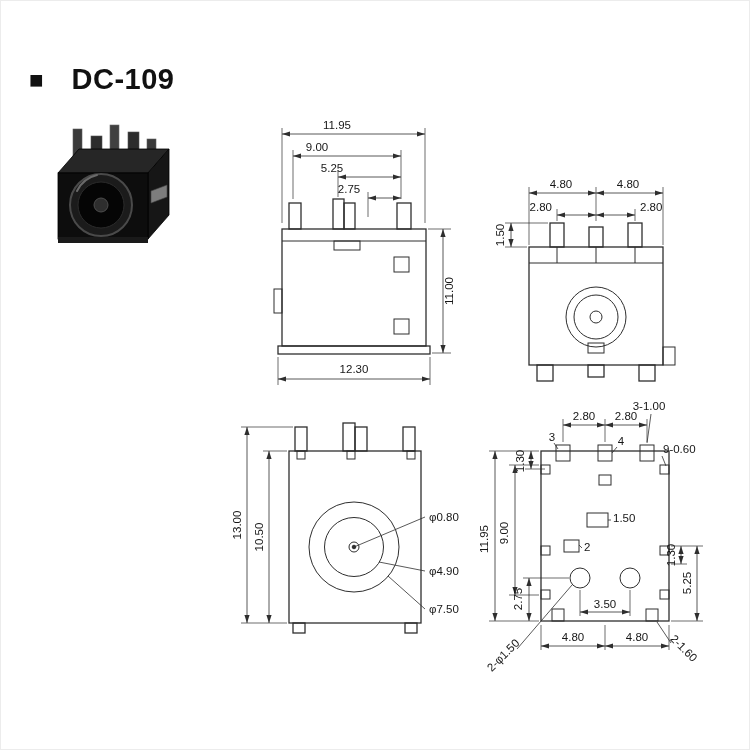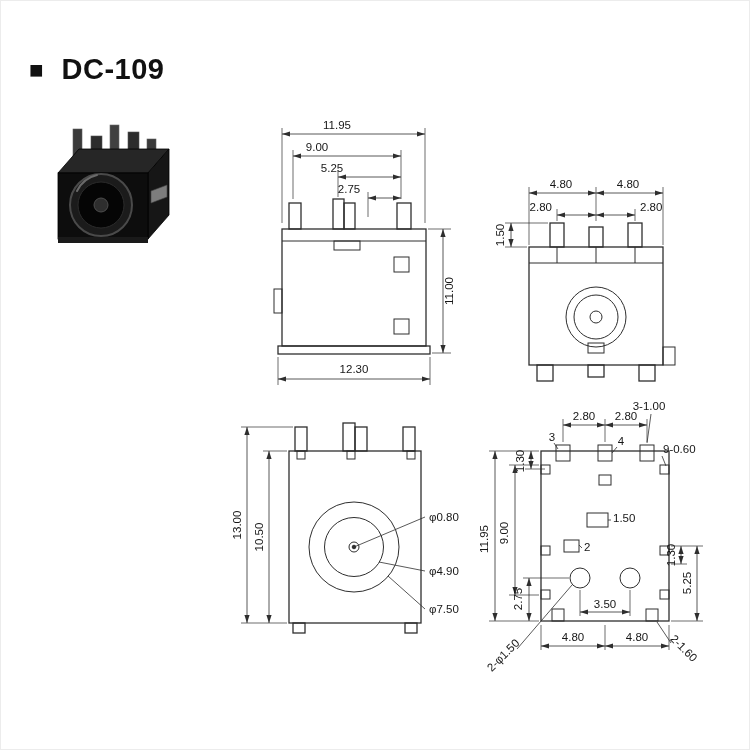--- a/index.html
+++ b/index.html
@@ -3,21 +3,21 @@
 <meta charset="utf-8">
 <style>
   html,body { margin:0; padding:0; background:#fff; }
   .page {
     position:relative; width:750px; height:750px; background:#ffffff;
     font-family:"Liberation Sans", sans-serif; overflow:hidden;
     box-sizing:border-box; border:1px solid #ececec;
   }
   .title-row { position:absolute; top:46px; left:28px; display:flex; align-items:center; gap:12px; }
   .bullet { font-size:24px; line-height:1; color:#111; }
-  .title  { margin:6px; font-size:29px; font-weight:bold; color:#111; letter-spacing:0.5px; }
+  .title  { margin:16px; font-size:29px; font-weight:bold; color:#111; letter-spacing:0.5px; }
   svg.canvas { position:absolute; left:0; top:0; }
   .ol  { fill:none; stroke:#2e2e2e; stroke-width:1.3; }
   .th  { fill:none; stroke:#2e2e2e; stroke-width:1; }
   .ext line, line.ext { stroke:#2e2e2e; stroke-width:0.7; }
   .dim { stroke:#2e2e2e; stroke-width:0.8; fill:none; }
   .ldr { stroke:#2e2e2e; stroke-width:0.8; fill:none; }
   .dimtxt { font-size:11.5px; fill:#161616; font-family:"Liberation Sans", sans-serif; }
   .mid { text-anchor:middle; } .st { text-anchor:start; } .en { text-anchor:end; }
 </style>
 </head>

